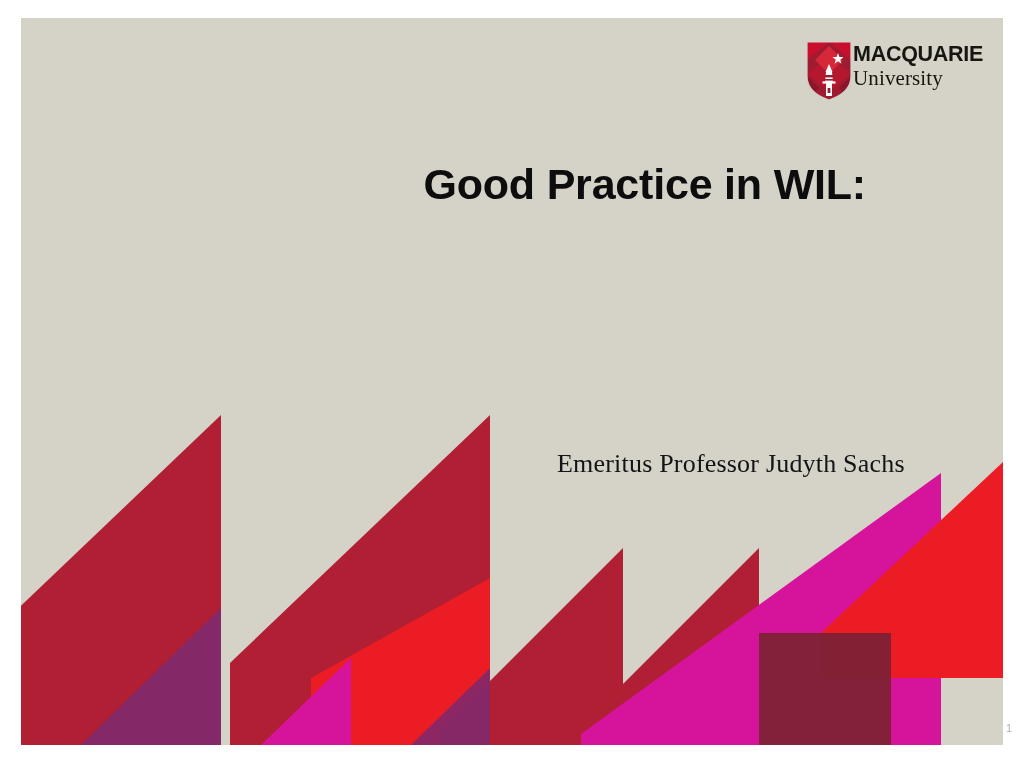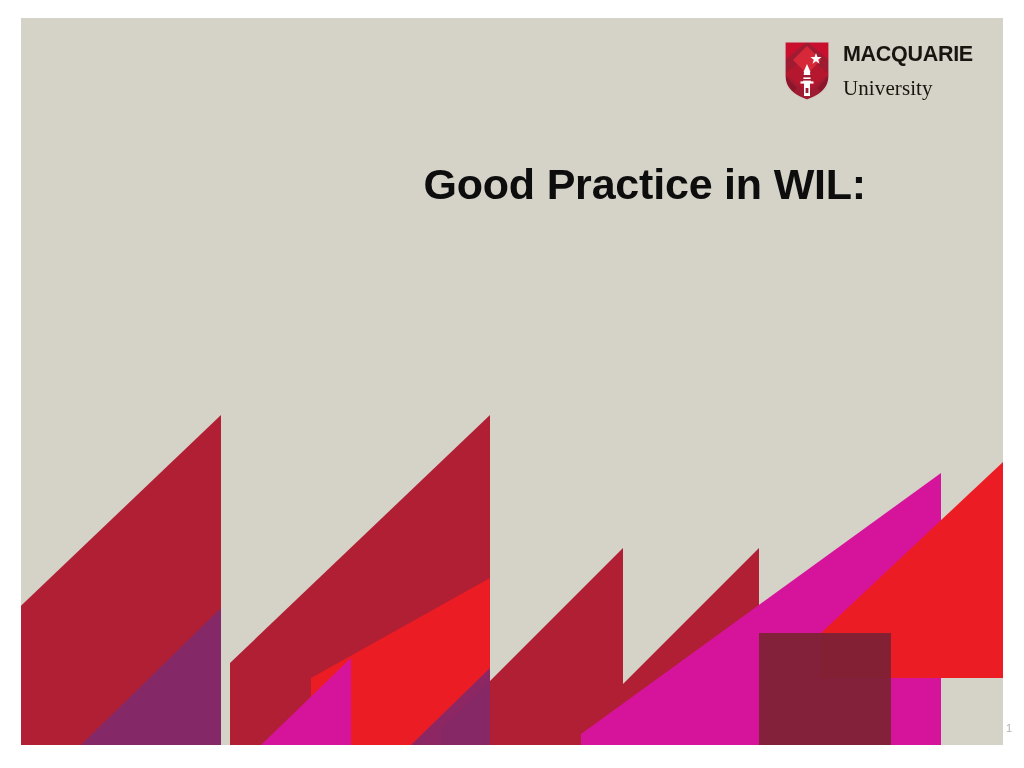--- a/index.html
+++ b/index.html
@@ -48,21 +48,22 @@
 
   
   #logo {
     position: absolute;
     left: 762px;
     top: 22px;
     width: 200px;
     height: 72px;
     display: flex;
     align-items: flex-start;
-    gap: 12px;
+    gap: 0;
+    justify-content: flex-end;
   }
   #shield {
     width: 48px;
     height: 62px;
     flex: 0 0 auto;
   }
   #logo-words {
     padding-top: 4px;
     line-height: 1;
   }
@@ -72,21 +73,21 @@
     font-weight: bold;
     font-size: 21.5px;
     letter-spacing: -0.3px;
     color: #17150f;
   }
   .logo-sub {
     display: block;
     font-family: "Liberation Serif", serif;
     font-size: 21px;
     color: #17150f;
-    margin-top: 12px;
+    margin-top: 2px;
     letter-spacing: 0.1px;
   }
 
   
   #title {
     position: absolute;
     left: 45px;
     top: 143px;
     width: 800px;
     font-family: "Liberation Sans", sans-serif;
@@ -191,18 +192,19 @@
         </g>
         <path d="M2,2 L46,2 L46,36 C46,49 36,56 24,60 C12,56 2,49 2,36 Z" fill="none" stroke="#d5d2c8" stroke-width="1.2"></path>
       </svg>
       <div id="logo-words">
         <span class="logo-main">MACQUARIE</span>
         <span class="logo-sub">University</span>
       </div>
     </div>
 
     <div id="title">Good Practice in WIL:</div>
+    <div id="presenter">Emeritus Professor Judyth Sachs</div>
 
   </div>
 
   <div id="page-number">1</div>
 
 </div>
 
 </body></html>

